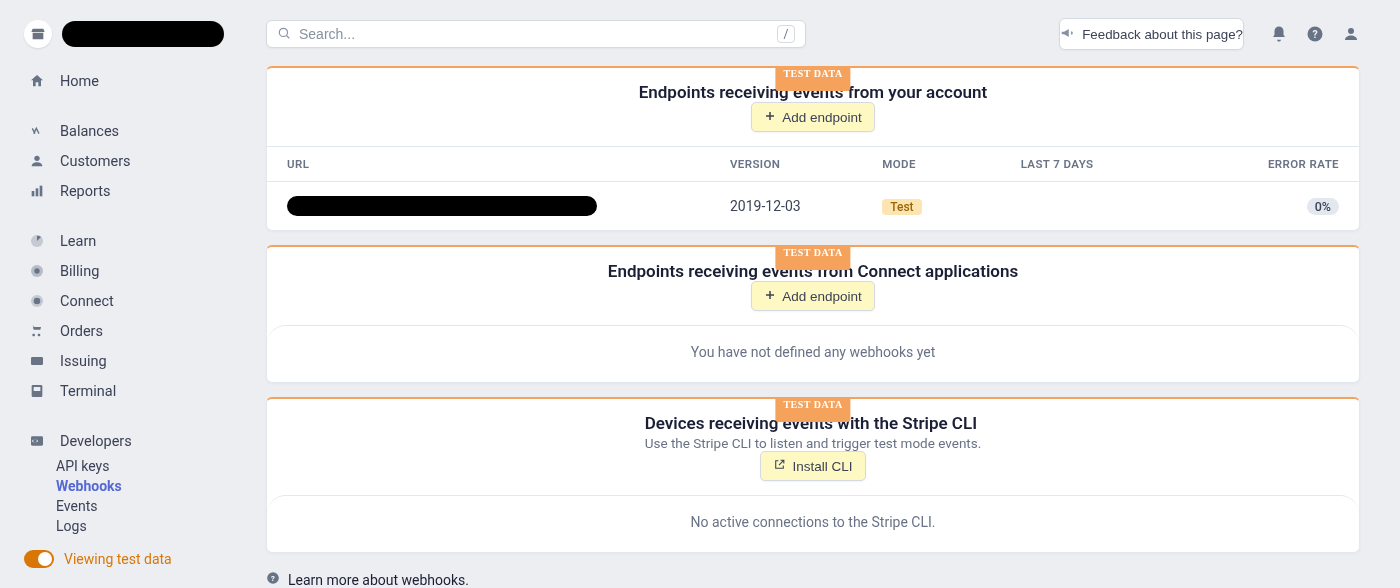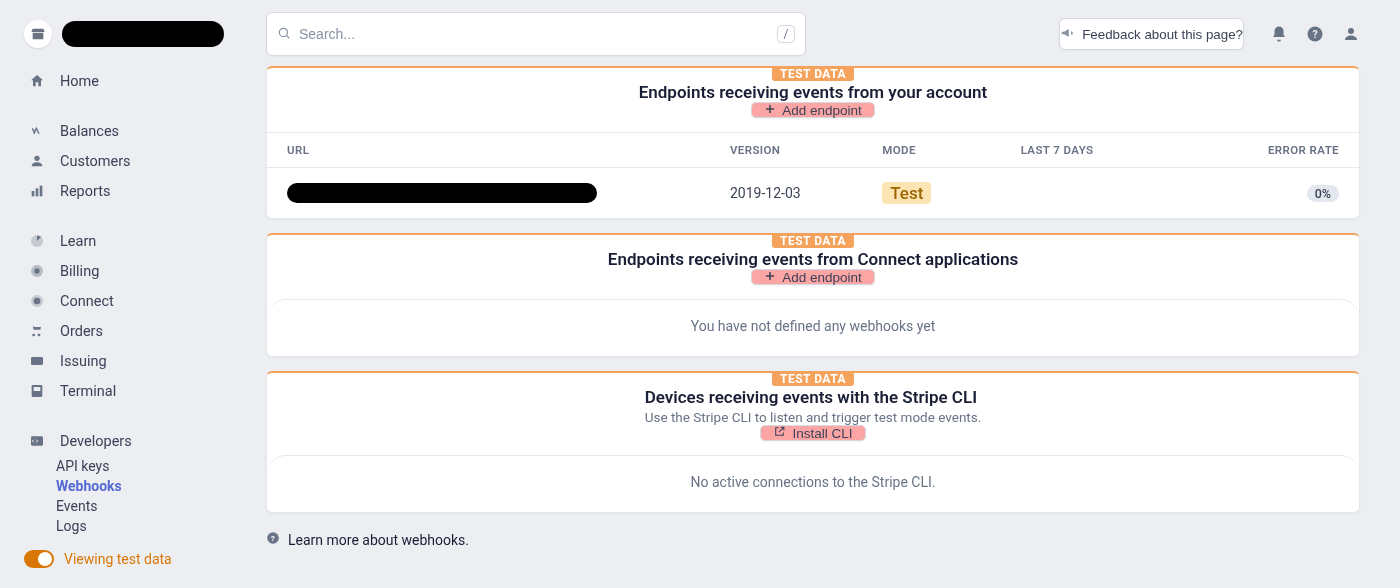--- a/index.html
+++ b/index.html
@@ -112,21 +112,21 @@
     gap: 16px;
     height: 36px;
   }
   .search {
     flex: 0 0 540px;
     display: flex;
     align-items: center;
     background: #fff;
     border: 1px solid #d5d9e0;
     border-radius: 6px;
-    height: 44px;
+    height: 28px;
     padding: 0 10px;
     box-shadow: 0 1px 2px rgba(0,0,0,.04);
   }
   .search .sicon { color: #8792a2; margin-right: 8px; }
   .search input {
     border: none;
     outline: none;
     flex: 1;
     font-size: 14px;
     color: #3c4257;
@@ -178,46 +178,47 @@
     position: relative;
     box-shadow: 0 1px 3px rgba(0,0,0,.04);
   }
   .test-data-chip {
     position: absolute;
     top: -1px;
     left: 50%;
     transform: translateX(-50%);
     background: #f5a35c;
     color: #fff;
-    font-size: 12px;
+    font-size: 10px;
     font-weight: 700;
     letter-spacing: .5px;
     padding: 0 8px;
-    height: 14px;
+    height: 24px;
     line-height: 14px;
     border-bottom-left-radius: 3px;
     border-bottom-right-radius: 3px;
+    font-family: Liberation Serif, serif;
   }
   .card-header {
     display: flex;
     align-items: center;
     justify-content: space-between;
     padding: 14px 20px;
     flex-direction: column;
   }
   .card-title .title { font-size: 17px; font-weight: 600; color: #1a1f36; }
   .card-title .subtitle { font-size: 13.5px; color: #697386; margin-top: 2px; }
   .card-action {
     display: flex;
     align-items: center;
     gap: 6px;
-    background: #fca5a5;
+    background: #fef9c3;
     border: 1px solid #d5d9e0;
     border-radius: 5px;
-    height: 16px;
+    height: 30px;
     padding: 0 12px;
     color: #3c4257;
     font-size: 13.5px;
     cursor: pointer;
     box-shadow: 0 1px 2px rgba(0,0,0,.05);
   }
 
   
   .thead, .trow {
     display: grid;
@@ -240,21 +241,21 @@
     width: 310px;
     background: #000;
     border-radius: 10px;
   }
   .badge {
     display: inline-block;
     background: #fde4b3;
     color: #9a6700;
     border-radius: 4px;
     padding: 1px 8px;
-    font-size: 17px;
+    font-size: 12px;
     font-weight: 500;
   }
   .pill {
     display: inline-block;
     background: #e3e8ee;
     color: #3c4257;
     border-radius: 10px;
     padding: 1px 8px;
     font-size: 12.5px;
     font-weight: 500;

